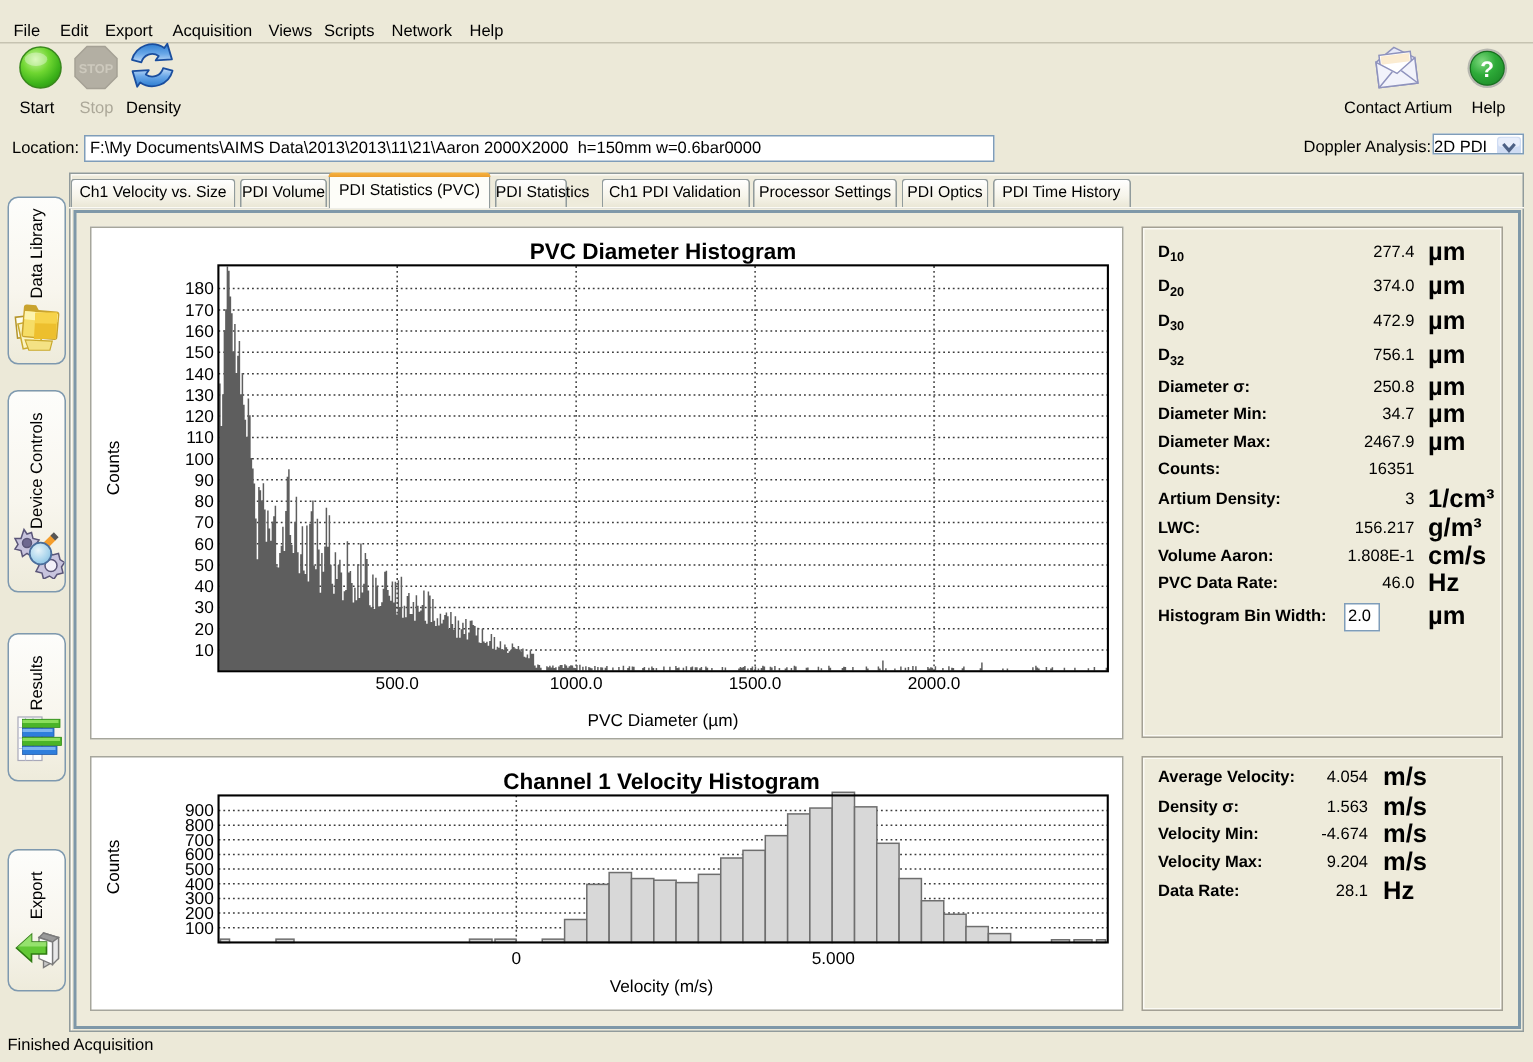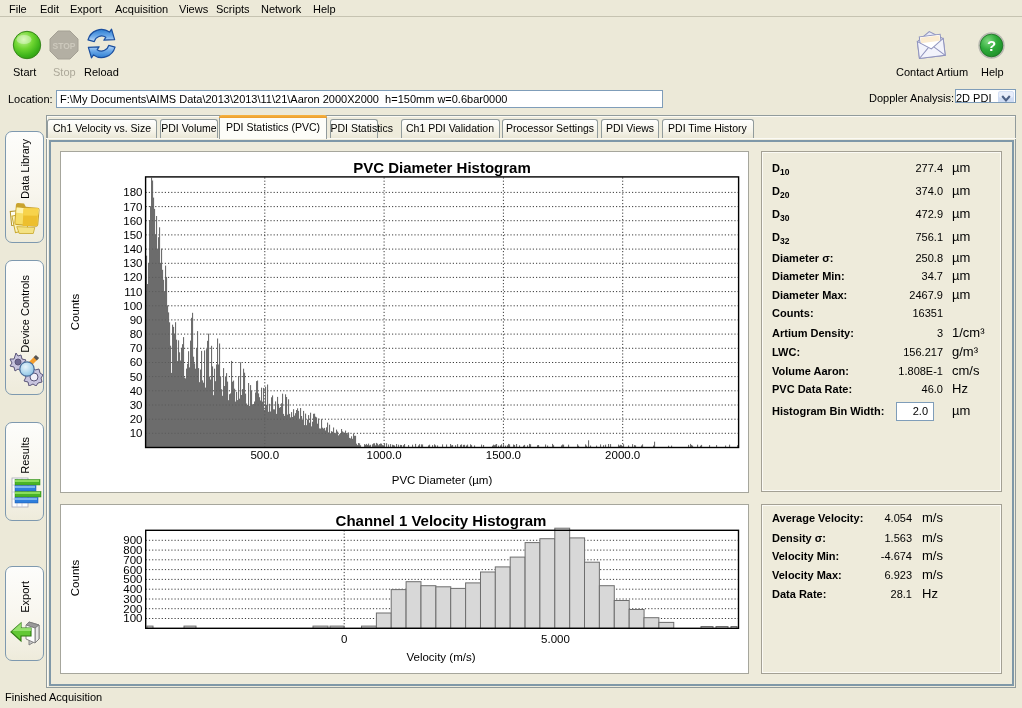--- a/index.html
+++ b/index.html
@@ -1,28 +1,28 @@
 <!DOCTYPE html>
 <html><head><meta charset="utf-8"><style>
 *{margin:0;padding:0;box-sizing:border-box;}
 html,body{width:1022px;height:708px;overflow:hidden;}
 body{background:#ece9d8;font-family:"Liberation Sans",sans-serif;font-size:11px;color:#000;position:relative;}
 .abs{position:absolute;}
-.menu{position:absolute;top:0;left:0;width:1022px;height:17px;border-bottom:1px solid #c6c3b1;}
+.menu{position:absolute;top:12px;left:0;width:1022px;height:17px;border-bottom:1px solid #c6c3b1;}
 .menu span{position:absolute;top:3px;font-size:11px;}
 .lbl{position:absolute;font-size:11px;white-space:nowrap;}
 .field{position:absolute;background:#fff;border:1px solid #7f9db9;font-size:11px;line-height:16px;white-space:nowrap;overflow:hidden;}
 .sbtn{position:absolute;left:5px;width:39px;border:1px solid #7e99af;border-radius:7px;background:linear-gradient(180deg,#fdfdfb 0%,#f8f6ee 55%,#eeebdb 100%);}
 .sbtn .vtxt{position:absolute;left:50%;transform:translateX(-50%);writing-mode:vertical-rl;}
 .sbtn .vtxt span{display:inline-block;transform:rotate(180deg);font-size:11px;white-space:nowrap;}
 .tab{position:absolute;top:119px;height:18.5px;border:1px solid #919b9c;border-bottom:none;border-radius:3px 3px 0 0;background:linear-gradient(180deg,#ffffff 0%,#f6f4ea 60%,#eae7d6 100%);text-align:center;font-size:10.5px;line-height:17px;white-space:nowrap;z-index:2;}
 .row{position:absolute;white-space:nowrap;}
 .row b{font-size:11px;}
 .v{position:absolute;text-align:right;font-size:11px;white-space:nowrap;}
-.u{position:absolute;font-size:13px;font-weight:normal;white-space:nowrap;}
+.u{position:absolute;font-size:17px;font-weight:bold;white-space:nowrap;}
 sub{font-size:8.5px;vertical-align:-3px;font-weight:bold;}
 </style></head>
 <body>
 <div class="menu">
 <span style="left:9px">File</span>
 <span style="left:40px">Edit</span>
 <span style="left:70px">Export</span>
 <span style="left:115px">Acquisition</span>
 <span style="left:179px">Views</span>
 <span style="left:216px">Scripts</span>
@@ -75,21 +75,21 @@
         <stop offset="0.5" stop-color="#2eab39"></stop>
         <stop offset="1" stop-color="#1d8c28"></stop>
       </radialGradient>
     </defs>
 <circle cx="14.5" cy="14.5" r="13.2" fill="#b8b8b0"></circle>
 <circle cx="14.5" cy="14.5" r="11.3" fill="url(#ghelp)" stroke="#187020" stroke-width="0.8"></circle>
 <text x="14.5" y="20" text-anchor="middle" font-family="Liberation Sans,sans-serif" font-size="15" font-weight="bold" fill="#ffffff">?</text>
 </svg>
 <div class="lbl" style="left:13px;top:66px">Start</div>
 <div class="lbl" style="left:53px;top:66px;color:#aca899">Stop</div>
-<div class="lbl" style="left:84px;top:66px">Reload</div>
+<div class="lbl" style="left:84px;top:66px">Density</div>
 <div class="lbl" style="left:896px;top:66px">Contact Artium</div>
 <div class="lbl" style="left:981px;top:66px">Help</div>
 
 <div class="lbl" style="left:8px;top:93px">Location:</div>
 <div class="field" style="left:56px;top:90px;width:607px;height:18px;padding-left:3px;line-height:16px">F:\My Documents\AIMS Data\2013\2013\11\21\Aaron 2000X2000&nbsp; h=150mm w=0.6bar0000</div>
 <div class="lbl" style="left:869px;top:92px">Doppler Analysis:</div>
 <div class="field" style="left:955px;top:89px;width:61px;height:14px;padding-left:0;line-height:17px">2D PDI
 <svg class="abs" style="right:1px;top:1px" width="16" height="15" viewBox="0 0 16 15">
 <rect x="0" y="0" width="16" height="15" rx="2.5" fill="#cfdcf3"></rect>
 <rect x="0.8" y="0.8" width="14.4" height="6" rx="2" fill="#e8eefb"></rect>
@@ -168,21 +168,21 @@
 </svg>
 </div>
 
 <div class="abs" style="left:46px;top:115px;width:970px;height:573px;border:1px solid #919b9c;background:#eeebdb;box-shadow:inset 1px 1px 0 #fbfaf4;"></div>
 <div class="abs" style="left:49px;top:140px;width:965px;height:546px;border:2px solid #7f98a8;"></div>
 <div class="tab" style="left:47px;width:110px">Ch1 Velocity vs. Size</div>
 <div class="tab" style="left:160px;width:58px">PDI Volume</div>
 <div class="tab" style="left:329.5px;width:48px">PDI Statistics</div>
 <div class="tab" style="left:400.5px;width:99px">Ch1 PDI Validation</div>
 <div class="tab" style="left:502px;width:96px">Processor Settings</div>
-<div class="tab" style="left:601px;width:58px">PDI Views</div>
+<div class="tab" style="left:601px;width:58px">PDI Optics</div>
 <div class="tab" style="left:661.5px;width:92px">PDI Time History</div>
 <div class="abs" style="left:46px;top:137.5px;width:970px;height:2px;background:#919b9c;border-bottom:1px solid #fbfaf4;z-index:1;height:1px;"></div>
 <div class="tab" style="left:219px;top:115px;width:108px;height:23.5px;background:#fdfdf8;line-height:20px;z-index:3;padding-top:2px;border-top:none;">
 <div class="abs" style="left:-1px;top:0;width:108px;height:2.5px;border-radius:3px 3px 0 0;background:linear-gradient(180deg,#f7b440,#eb9d2e);"></div>
 PDI Statistics (PVC)</div>
 
 <div class="abs" style="left:60px;top:151px;width:689px;height:342px;background:#fff;border:1px solid #a6a69c;"></div>
 <svg class="abs" style="left:60px;top:151px" width="689" height="342" viewBox="0 0 689 342">
 <text x="382" y="21.5" text-anchor="middle" font-size="15" font-weight="bold" font-family="Liberation Sans,sans-serif">PVC Diameter Histogram</text>
 <g stroke="#3c3c3c" stroke-dasharray="1.2,2" stroke-width="1">
@@ -269,21 +269,21 @@
 <div class="u" style="left:952px;top:343.7px;height:16px;line-height:16px">g/m³</div>
 <div class="row" style="left:772px;top:362.7px;height:16px;line-height:16px"><b>Volume Aaron:</b></div>
 <div class="v" style="left:833px;top:362.7px;width:110px;height:16px;line-height:16px">1.808E-1</div>
 <div class="u" style="left:952px;top:362.7px;height:16px;line-height:16px">cm/s</div>
 <div class="row" style="left:772px;top:381.3px;height:16px;line-height:16px"><b>PVC Data Rate:</b></div>
 <div class="v" style="left:833px;top:381.3px;width:110px;height:16px;line-height:16px">46.0</div>
 <div class="u" style="left:952px;top:381.3px;height:16px;line-height:16px">Hz</div>
 <div class="row" style="left:772px;top:403.0px;height:16px;line-height:16px"><b>Histogram Bin Width:</b></div>
 <div class="v" style="left:833px;top:403.0px;width:110px;height:16px;line-height:16px"></div>
 <div class="u" style="left:952px;top:403.0px;height:16px;line-height:16px">µm</div>
-<div class="field" style="left:896px;top:402px;width:38px;height:19px;text-align:right;padding-right:5px;line-height:17px">2.0</div>
+<div class="field" style="left:896px;top:402px;width:24px;height:19px;text-align:right;padding-right:5px;line-height:17px">2.0</div>
 
 <div class="abs" style="left:60px;top:504px;width:689px;height:170px;background:#fff;border:1px solid #a6a69c;"></div>
 <svg class="abs" style="left:60px;top:504px" width="689" height="170" viewBox="0 0 689 170">
 <text x="381" y="22" text-anchor="middle" font-size="15" font-weight="bold" font-family="Liberation Sans,sans-serif">Channel 1 Velocity Histogram</text>
 <g stroke="#3c3c3c" stroke-dasharray="1.2,2" stroke-width="1">
 <line x1="85.7" y1="114.5" x2="678.5" y2="114.5"></line>
 <line x1="85.7" y1="104.7" x2="678.5" y2="104.7"></line>
 <line x1="85.7" y1="95.0" x2="678.5" y2="95.0"></line>
 <line x1="85.7" y1="85.2" x2="678.5" y2="85.2"></line>
 <line x1="85.7" y1="75.4" x2="678.5" y2="75.4"></line>
@@ -344,18 +344,18 @@
 <div class="row" style="left:772px;top:510.20000000000005px;height:16px;line-height:16px"><b>Average Velocity:</b></div>
 <div class="v" style="left:802px;top:510.20000000000005px;width:110px;height:16px;line-height:16px">4.054</div>
 <div class="u" style="left:922px;top:510.20000000000005px;height:16px;line-height:16px">m/s</div>
 <div class="row" style="left:772px;top:529.6px;height:16px;line-height:16px"><b>Density σ:</b></div>
 <div class="v" style="left:802px;top:529.6px;width:110px;height:16px;line-height:16px">1.563</div>
 <div class="u" style="left:922px;top:529.6px;height:16px;line-height:16px">m/s</div>
 <div class="row" style="left:772px;top:548.3px;height:16px;line-height:16px"><b>Velocity Min:</b></div>
 <div class="v" style="left:802px;top:548.3px;width:110px;height:16px;line-height:16px">-4.674</div>
 <div class="u" style="left:922px;top:548.3px;height:16px;line-height:16px">m/s</div>
 <div class="row" style="left:772px;top:567.1px;height:16px;line-height:16px"><b>Velocity Max:</b></div>
-<div class="v" style="left:802px;top:567.1px;width:110px;height:16px;line-height:16px">6.923</div>
+<div class="v" style="left:802px;top:567.1px;width:110px;height:16px;line-height:16px">9.204</div>
 <div class="u" style="left:922px;top:567.1px;height:16px;line-height:16px">m/s</div>
 <div class="row" style="left:772px;top:585.9px;height:16px;line-height:16px"><b>Data Rate:</b></div>
 <div class="v" style="left:802px;top:585.9px;width:110px;height:16px;line-height:16px">28.1</div>
 <div class="u" style="left:922px;top:585.9px;height:16px;line-height:16px">Hz</div>
 <div class="lbl" style="left:5px;top:691px">Finished Acquisition</div>
 
 </body></html>

